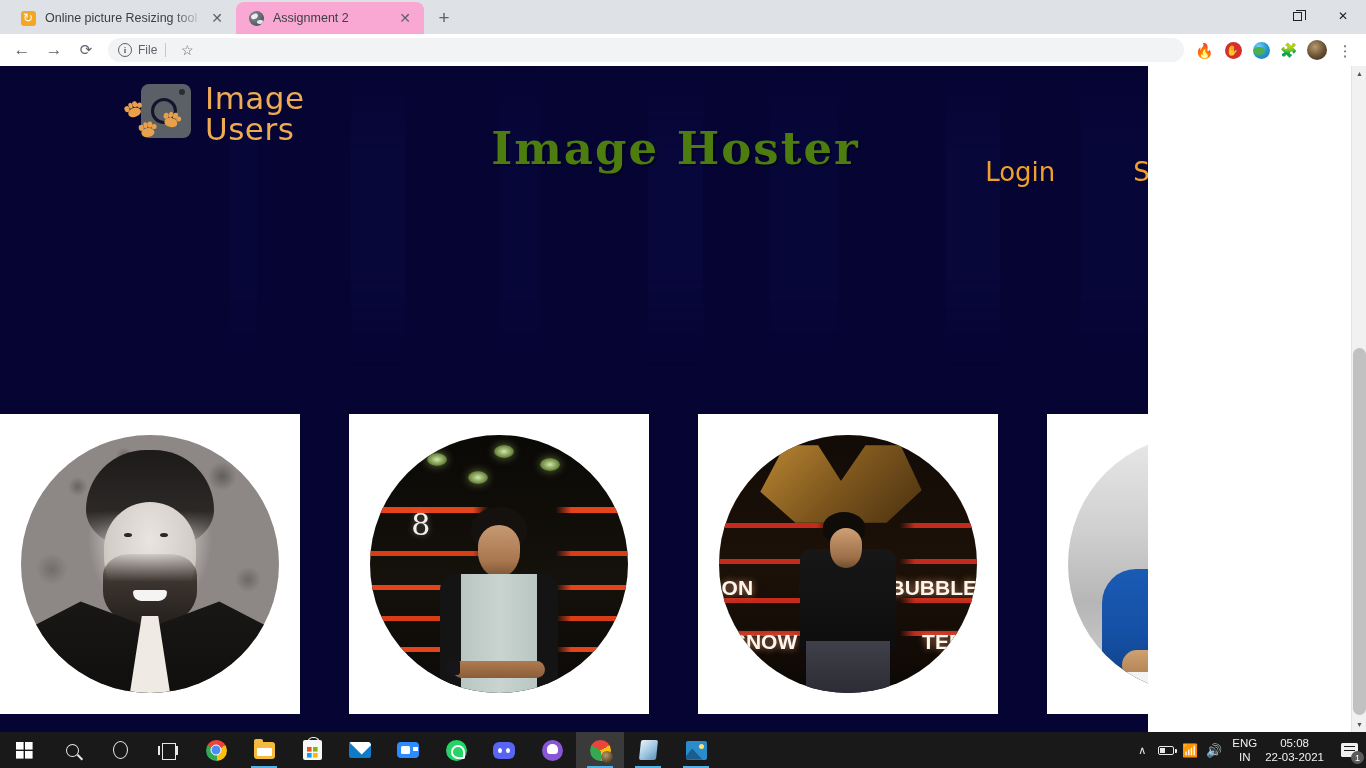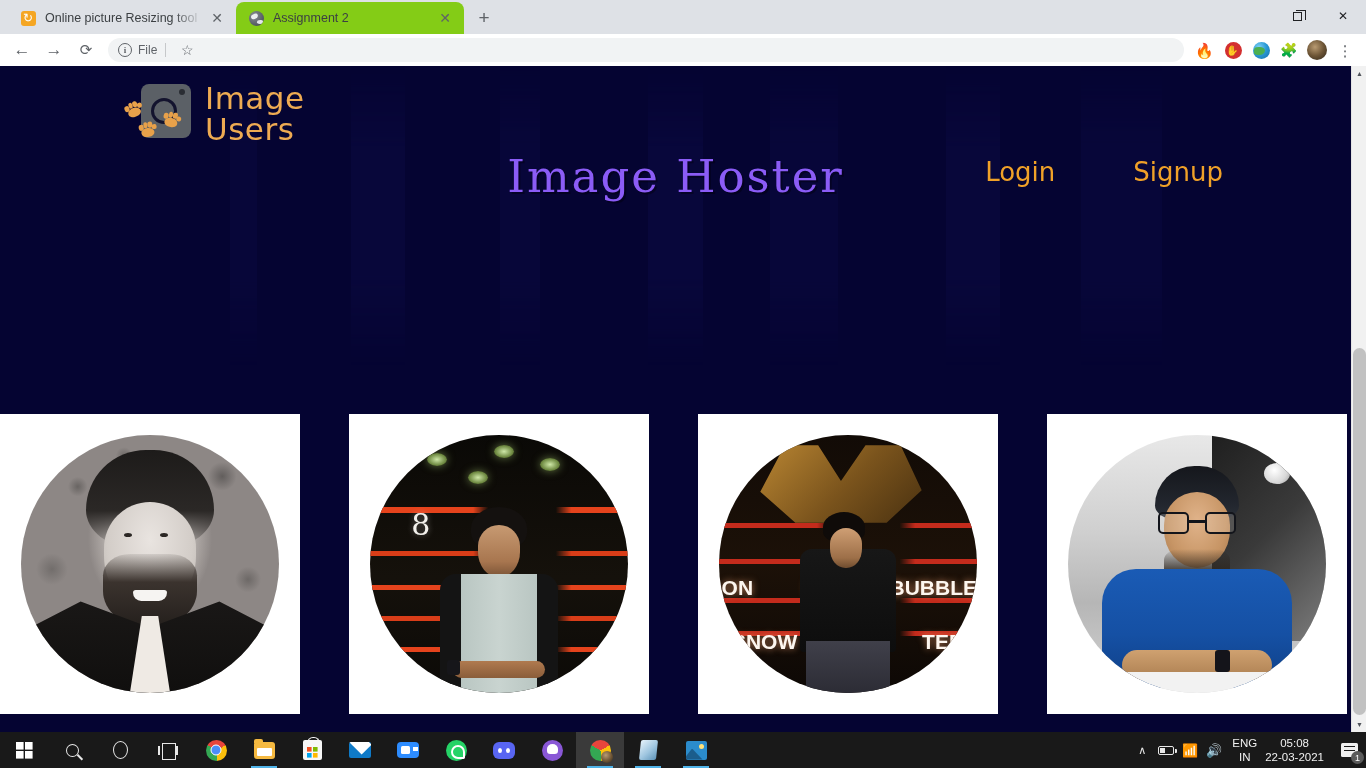--- a/index.html
+++ b/index.html
@@ -18,21 +18,21 @@
     display: flex; align-items: flex-end; padding-left: 8px;
     position: relative;
   }
   .tab {
     height: 32px; display: flex; align-items: center;
     padding: 0 10px 0 12px; border-radius: 8px 8px 0 0;
     font-size: 12px; color: #3c4043; position: relative;
     min-width: 0;
   }
   .tab.inactive { width: 228px; background: #dee1e6; }
-  .tab.active { width: 228px; background: #84cc16; }
+  .tab.active { width: 188px; background: #f9a8d4; }
   .tab-favicon {
     width: 16px; height: 16px; flex: 0 0 16px; margin-right: 9px;
     display: flex; align-items: center; justify-content: center;
   }
   .fav-resize {
     width: 15px; height: 15px; border-radius: 3px;
     background: #f5a623;
     display: flex; align-items: center; justify-content: center;
   }
   .fav-resize::after {
@@ -130,21 +130,21 @@
   .ico-puzzle { font-size: 14px; color: #5f6368; line-height: 1; }
   .ico-avatar {
     width: 20px; height: 20px; border-radius: 50%;
     background: radial-gradient(circle at 40% 35%, #b99b72 0%, #6d5536 50%, #2d2418 100%);
   }
   .ico-dots { font-size: 15px; color: #5f6368; letter-spacing: 0; line-height: 1; }
 
   
   .viewport {
     position: absolute; left: 0; top: 66px;
-    width: 1366px; height: 666px;
+    width: 1148px; height: 666px;
     background: #ffffff; overflow: hidden;
   }
   .page {
     position: absolute; left: 0; top: 0;
     width: 1351px; height: 666px;
     background: #050432;
     overflow: hidden;
   }
   .skyline {
     position: absolute; left: 0; top: 0; width: 1351px; height: 300px;
@@ -202,23 +202,23 @@
     color: #eeab52; font-size: 31px; line-height: 1.0;
     font-weight: 400; letter-spacing: 0.5px;
   }
   .brand-text span { display: block; }
 
   .center-title {
     position: absolute; left: 0; right: 0; top: 60px; text-align: center;
   }
   .center-title .big {
     display: block;
-    font-family: "DejaVu Serif", serif; font-weight: normal;
-    font-size: 45px; color: #8b5cf6; letter-spacing: 2px;
-    line-height: 1; text-shadow: 2px 2px 0 rgba(0,0,0,0.35); margin-top: 28px;
+    font-family: "DejaVu Serif", serif; font-weight: bold;
+    font-size: 45px; color: #4d7c0f; letter-spacing: 2px;
+    line-height: 1; text-shadow: 2px 2px 0 rgba(0,0,0,0.35);
   }
   .byline {
     display: block; margin-top: 12px;
     font-family: "DejaVu Serif", serif; font-weight: bold;
     font-size: 17px; color: #ffffff; letter-spacing: 0.6px;
   }
 
   .nav-auth {
     position: absolute; top: 93px; right: 128px;
     display: flex; gap: 78px; align-items: flex-start;

